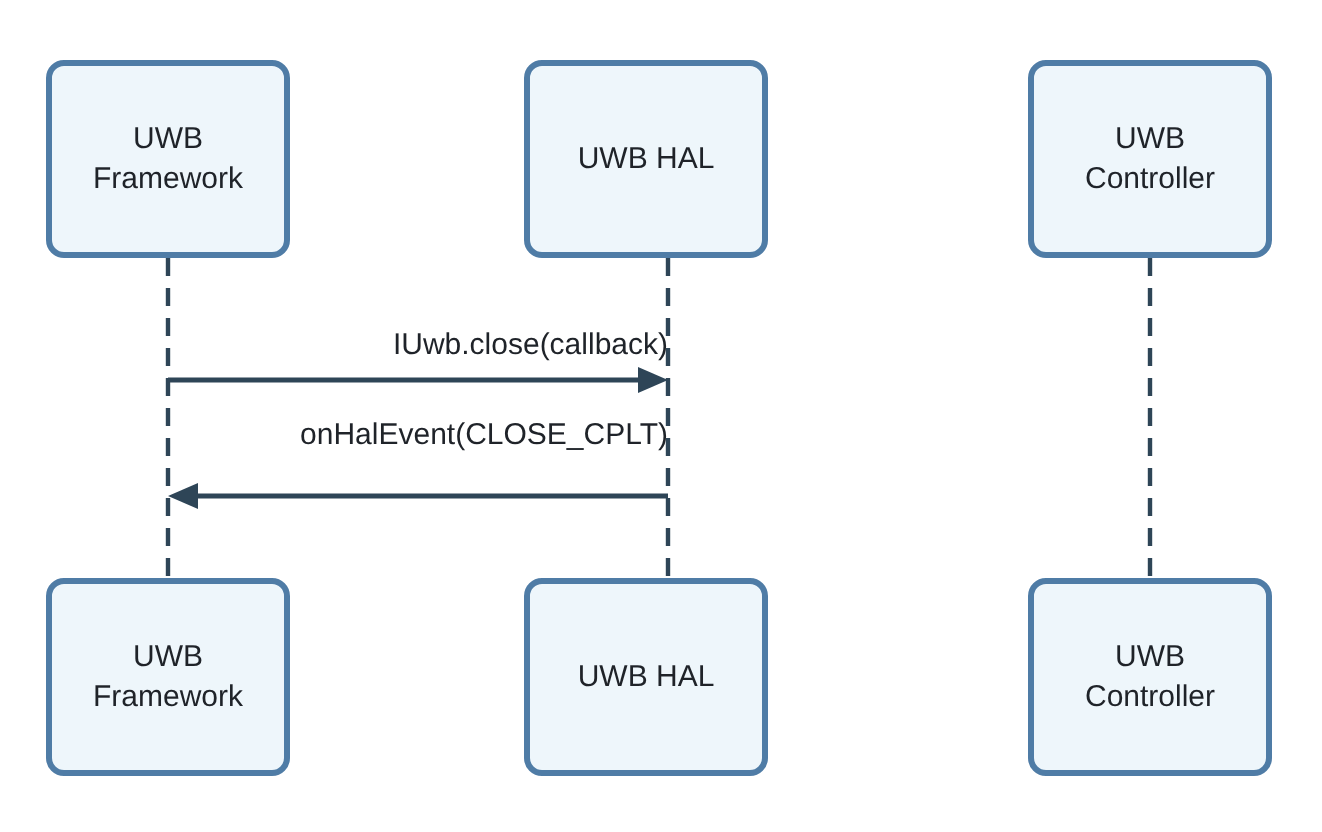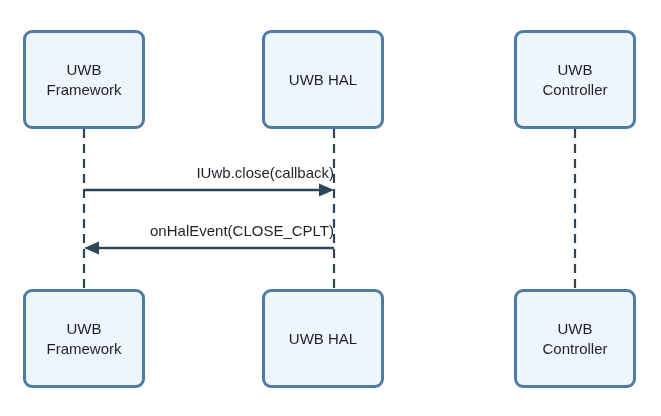--- a/index.html
+++ b/index.html
@@ -51,21 +51,21 @@
   .message-label {
     position: absolute;
     left: 84px;
     width: 250px;
     text-align: right;
     font-size: 15px;
     color: #1f2329;
     white-space: nowrap;
   }
   .msg1-label { top: 164px; }
-  .msg2-label { top: 222px; }
+  .msg2-label { top: 209px; }
 </style>
 </head>
 <body>
 
 <div class="canvas">
 
   <div class="actor-box row-top col-framework">
     <span class="actor-label">UWB
 Framework</span>
   </div>

